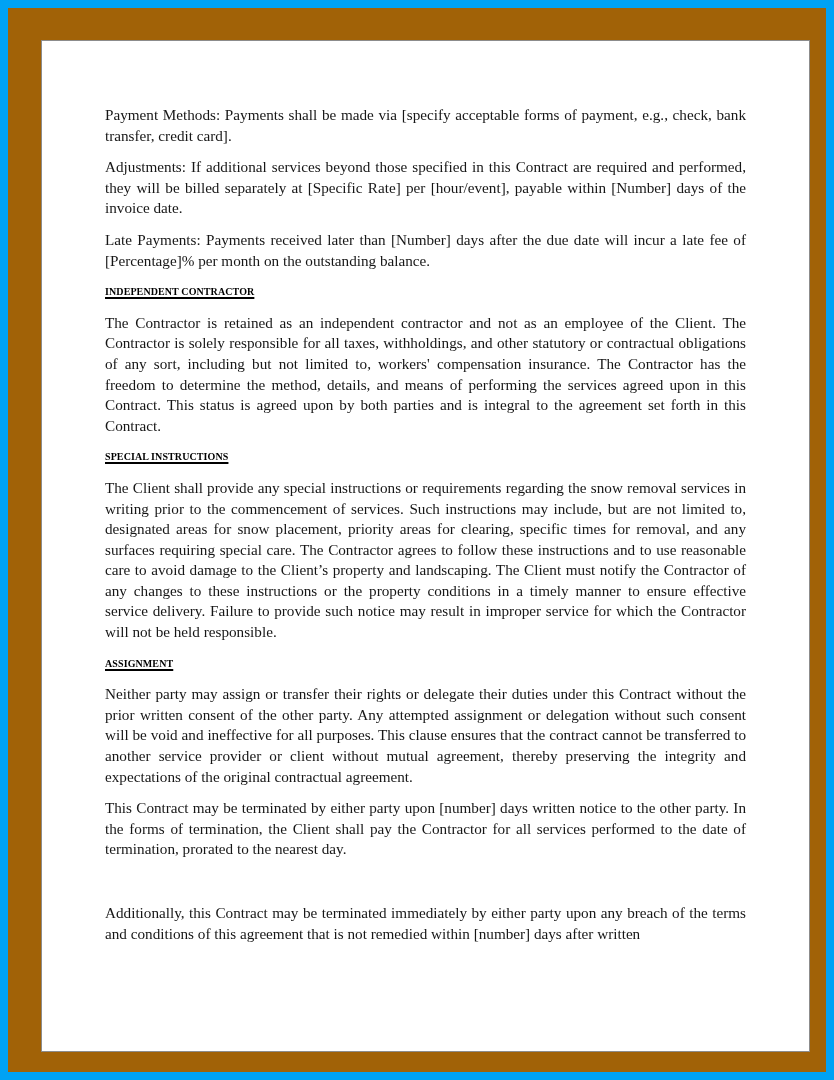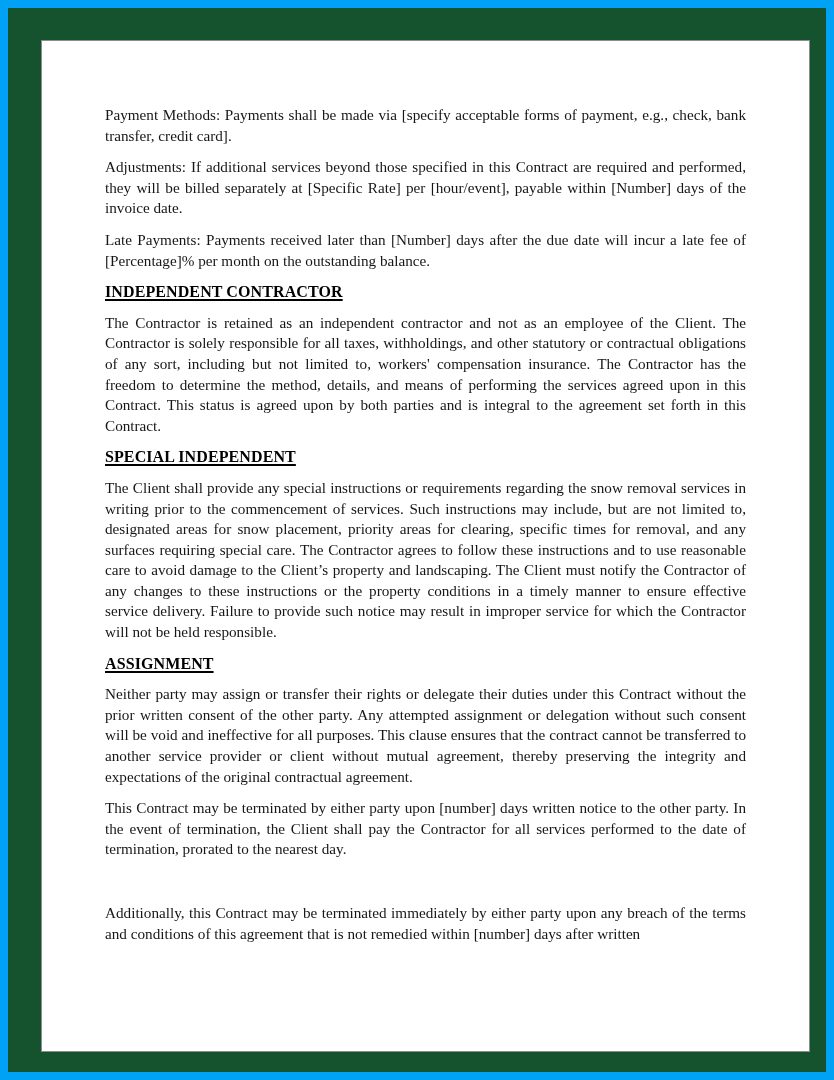--- a/index.html
+++ b/index.html
@@ -16,21 +16,21 @@
 
   
   #scan-frame {
     position: absolute;
     left: 0;
     top: 0;
     width: 834px;
     height: 1080px;
     box-sizing: border-box;
     border: 8px solid #00a2f5;
-    background: #14532d;
+    background: #a16207;
   }
 
   
   #page-sheet {
     position: absolute;
     left: 33px;
     top: 32px;
     width: 769px;
     height: 1012px;
     box-sizing: border-box;
@@ -55,21 +55,21 @@
     text-justify: inter-word;
     -webkit-hyphens: none;
     hyphens: none;
   }
   .para:last-child {
     margin-bottom: 12px;
   }
 
   .section-heading {
     margin: 0 0 10px 0;
-    font-size: 16px;
+    font-size: 10px;
     line-height: 20.6px;
     font-weight: bold;
     color: #000000;
     text-align: left;
     letter-spacing: 0.1px;
   }
   .section-heading span.h-underline {
     text-decoration: underline;
     text-decoration-thickness: 1.5px;
     text-underline-offset: 2px;
@@ -84,22 +84,22 @@
 <body>
 
 <div id="scan-frame">
   <div id="page-sheet">
     <div id="page-body">
         <p class="para">Payment Methods: Payments shall be made via [specify acceptable forms of payment, e.g., check, bank transfer, credit card].</p>
         <p class="para">Adjustments: If additional services beyond those specified in this Contract are required and performed, they will be billed separately at [Specific Rate] per [hour/event], payable within [Number] days of the invoice date.</p>
         <p class="para">Late Payments: Payments received later than [Number] days after the due date will incur a late fee of [Percentage]% per month on the outstanding balance.</p>
         <p class="section-heading"><span class="h-underline">INDEPENDENT CONTRACTOR</span></p>
         <p class="para">The Contractor is retained as an independent contractor and not as an employee of the Client. The Contractor is solely responsible for all taxes, withholdings, and other statutory or contractual obligations of any sort, including but not limited to, workers' compensation insurance. The Contractor has the freedom to determine the method, details, and means of performing the services agreed upon in this Contract. This status is agreed upon by both parties and is integral to the agreement set forth in this Contract.</p>
-        <p class="section-heading"><span class="h-underline">SPECIAL INDEPENDENT</span></p>
+        <p class="section-heading"><span class="h-underline">SPECIAL INSTRUCTIONS</span></p>
         <p class="para">The Client shall provide any special instructions or requirements regarding the snow removal services in writing prior to the commencement of services. Such instructions may include, but are not limited to, designated areas for snow placement, priority areas for clearing, specific times for removal, and any surfaces requiring special care. The Contractor agrees to follow these instructions and to use reasonable care to avoid damage to the Client’s property and landscaping. The Client must notify the Contractor of any changes to these instructions or the property conditions in a timely manner to ensure effective service delivery. Failure to provide such notice may result in improper service for which the Contractor will not be held responsible.</p>
         <p class="section-heading"><span class="h-underline">ASSIGNMENT</span></p>
         <p class="para">Neither party may assign or transfer their rights or delegate their duties under this Contract without the prior written consent of the other party. Any attempted assignment or delegation without such consent will be void and ineffective for all purposes. This clause ensures that the contract cannot be transferred to another service provider or client without mutual agreement, thereby preserving the integrity and expectations of the original contractual agreement.</p>
-        <p class="para">This Contract may be terminated by either party upon [number] days written notice to the other party. In the event of termination, the Client shall pay the Contractor for all services performed to the date of termination, prorated to the nearest day.</p>
+        <p class="para">This Contract may be terminated by either party upon [number] days written notice to the other party. In the forms of termination, the Client shall pay the Contractor for all services performed to the date of termination, prorated to the nearest day.</p>
         <div class="blank-gap"></div>
         <p class="para">Additionally, this Contract may be terminated immediately by either party upon any breach of the terms and conditions of this agreement that is not remedied within [number] days after written</p>
       </div>
   </div>
 </div>
 
 </body></html>

